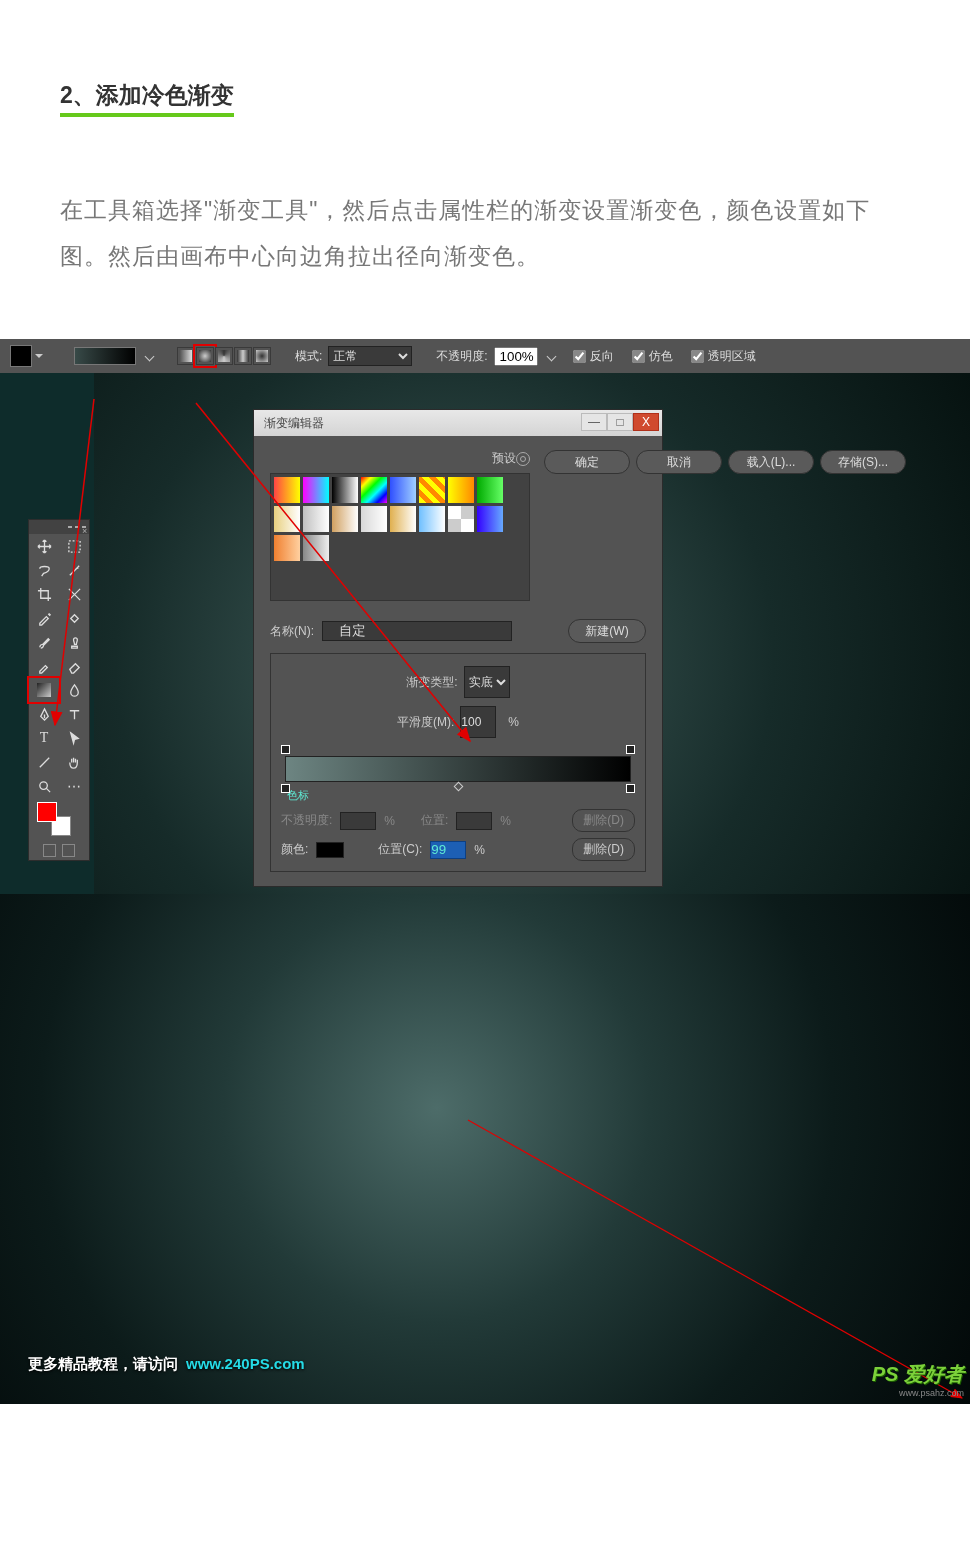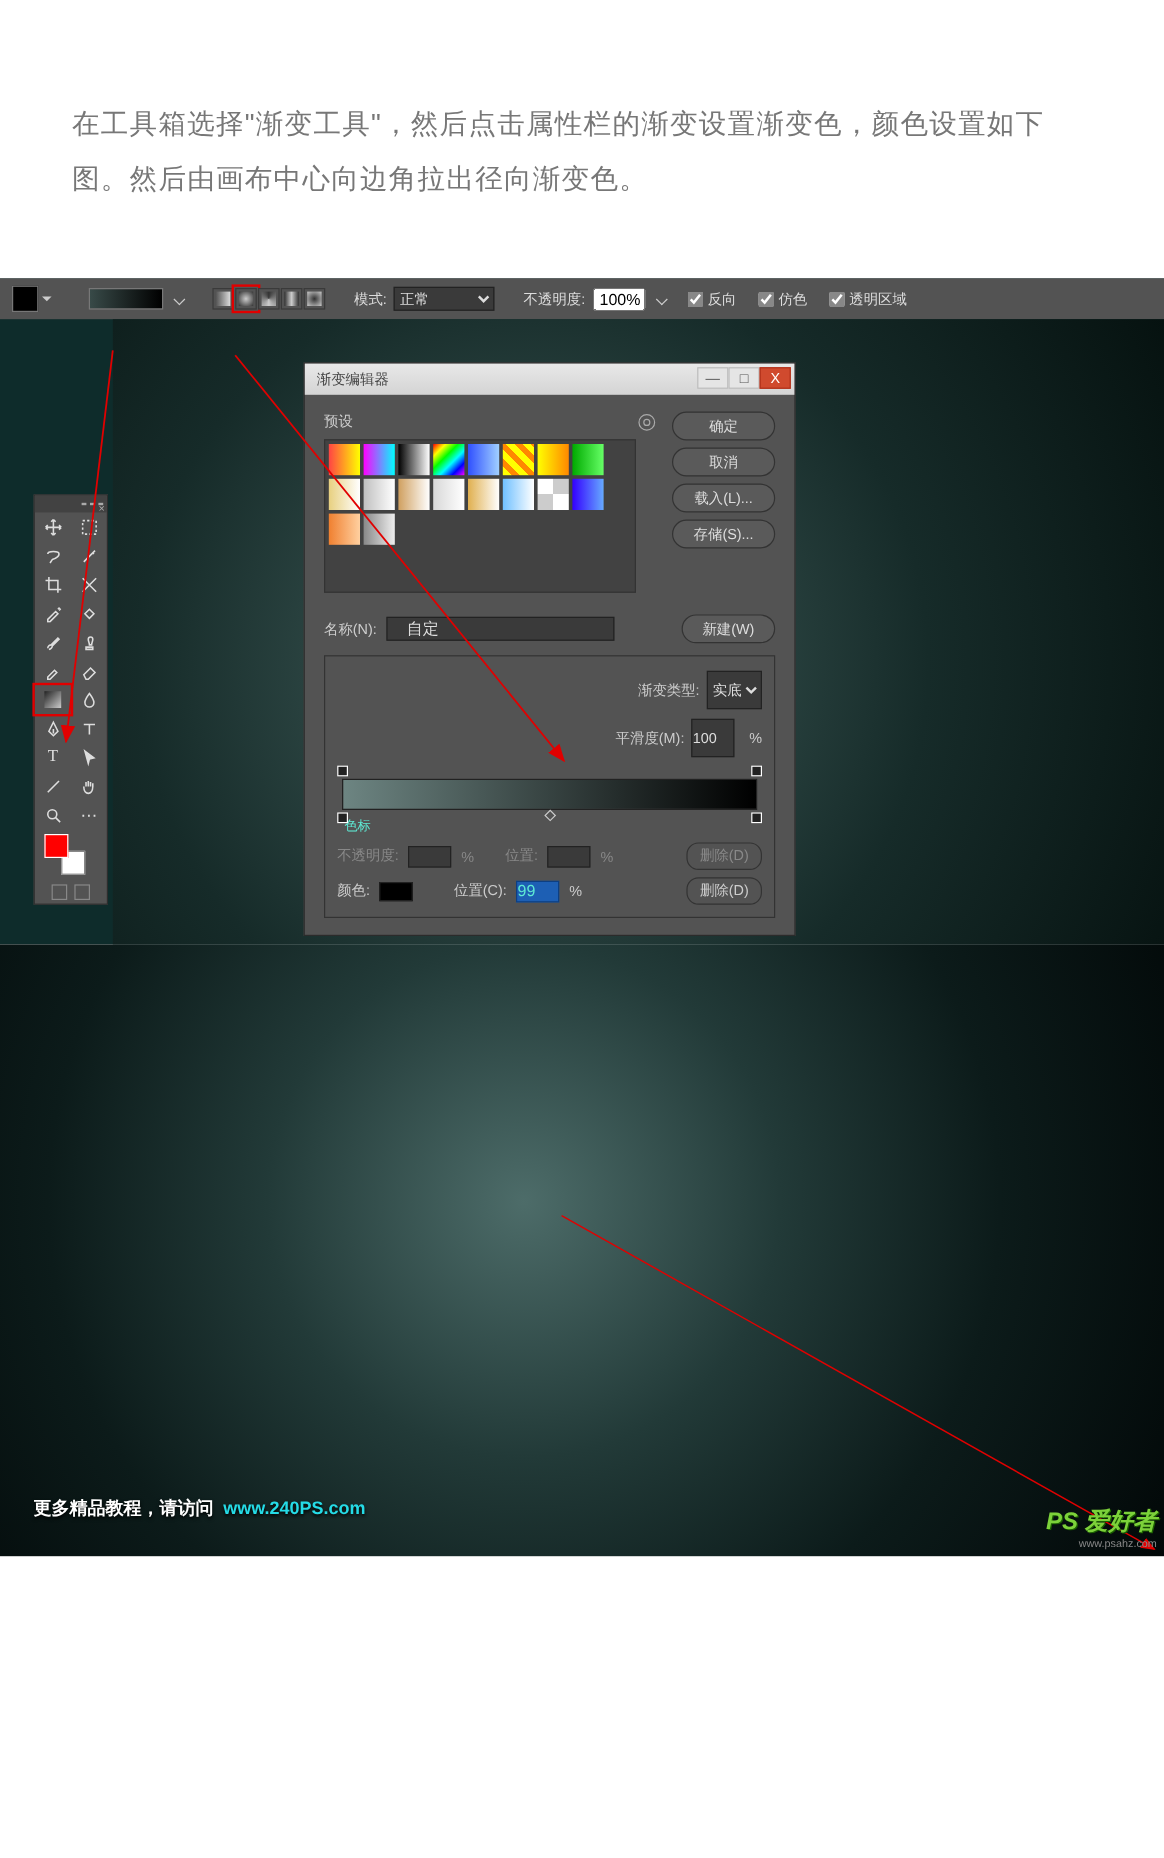--- a/index.html
+++ b/index.html
@@ -53,31 +53,31 @@
 
 
 .ge{position:absolute;left:253px;top:70px;width:410px;background:#535353;border:1px solid #2b2b2b;color:#ccc;font-size:12px}
 .ge .ttl{height:26px;background:linear-gradient(#e8e8e8,#d4d4d4);display:flex;align-items:center;padding-left:10px;color:#444;position:relative}
 .ge .ttl .wbtns{position:absolute;right:3px;top:3px;display:flex}
 .ge .ttl .wb{width:26px;height:18px;background:#e5e5e5;border:1px solid #bbb;font-size:12px;color:#555;display:flex;align-items:center;justify-content:center}
 .ge .ttl .wb.cls{background:#d04a2e;color:#fff;border-color:#b0301a}
 .ge .pad{padding:14px 16px}
 .ge .top{display:flex;gap:14px}
 .ge .presets{flex:1}
-.ge .phdr{display:flex;justify-content:space-between;align-items:center;margin-bottom:6px}
+.ge .phdr{display:flex;justify-content:flex-end;align-items:center;margin-bottom:6px}
 .ge .phdr .gear{width:14px;height:14px;border:1px solid #aaa;border-radius:50%;position:relative}
 .ge .phdr .gear::after{content:"";position:absolute;inset:3px;border:1px solid #aaa;border-radius:50%}
 .ge .pg{width:260px;height:128px;border:1px solid #333;background:#424242;display:flex;flex-wrap:wrap;align-content:flex-start;padding:3px;gap:3px}
 .ge .pg .sw{width:26px;height:26px}
-.ge .btns{display:flex;flex-direction:column;gap:6px}
+.ge .btns{display:flex;gap:6px}
 .ge .btn{width:86px;height:24px;border:1px solid #333;border-radius:12px;background:#5a5a5a;display:flex;align-items:center;justify-content:center;font-size:12px;color:#ddd}
 .ge .nm{display:flex;align-items:center;gap:8px;margin-top:18px}
 .ge .nm input{flex:1;max-width:190px;height:20px;background:#3a3a3a;border:1px solid #222;color:#ddd;padding-left:16px;margin-right:48px}
 .ge .gset{border:1px solid #333;margin-top:10px;padding:12px 10px 10px;position:relative}
-.ge .gline{display:flex;align-items:center;gap:6px;margin-bottom:8px;justify-content:flex-end}
+.ge .gline{display:flex;align-items:center;gap:6px;margin-bottom:8px;justify-content:center}
 .ge .gline select,.ge .gline input{background:#3a3a3a;border:1px solid #222;color:#ddd;height:32px;font-size:12px}
 .ge .gbar-wrap{position:relative;margin:18px 4px 6px}
 .ge .gbar{height:26px;background:linear-gradient(90deg,#6d8582,#000);border:1px solid #222}
 .ge .stop{position:absolute;width:9px;height:9px;border:1px solid #fff;background:#222}
 .ge .stop.o1{top:-11px;left:-4px}
 .ge .stop.o2{top:-11px;right:-4px}
 .ge .stop.c1{bottom:-11px;left:-4px}
 .ge .stop.c2{bottom:-11px;right:-4px}
 .ge .mid{position:absolute;bottom:-8px;left:49%;width:7px;height:7px;transform:rotate(45deg);border:1px solid #ccc}
 .ge .hexes{display:flex;justify-content:space-between;font-size:18px;font-weight:700;color:#fff;margin:6px 8px 0;font-family:Arial,sans-serif}
@@ -95,20 +95,21 @@
 .shot2 svg{position:absolute;inset:0}
 .credit{position:absolute;left:28px;bottom:30px;font-size:15px;font-weight:700;color:#fff;text-shadow:0 1px 3px #000;display:flex;gap:8px;align-items:baseline}
 .credit a{color:#25dbe6;text-decoration:none}
 .wm{position:absolute;right:6px;bottom:6px;font-size:20px;font-weight:900;font-style:italic;color:#7cd13a;text-shadow:1px 1px 0 #1b5e00}
 .wm small{display:block;font-size:9px;font-weight:400;color:#888;font-style:normal;text-shadow:none;text-align:right}
 </style>
 </head>
 <body>
 
 <div class="article">
+  <div class="sect">2、添加冷色渐变</div>
   <p class="body">在工具箱选择"渐变工具"，然后点击属性栏的渐变设置渐变色，颜色设置如下图。然后由画布中心向边角拉出径向渐变色。</p>
 </div>
 
 <div class="shot shot1">
 
   <div class="optbar">
     <div class="swatch"></div>
     <span style="width:10px"></span>
     <div class="grad"></div>
       <div class="dd"></div>

